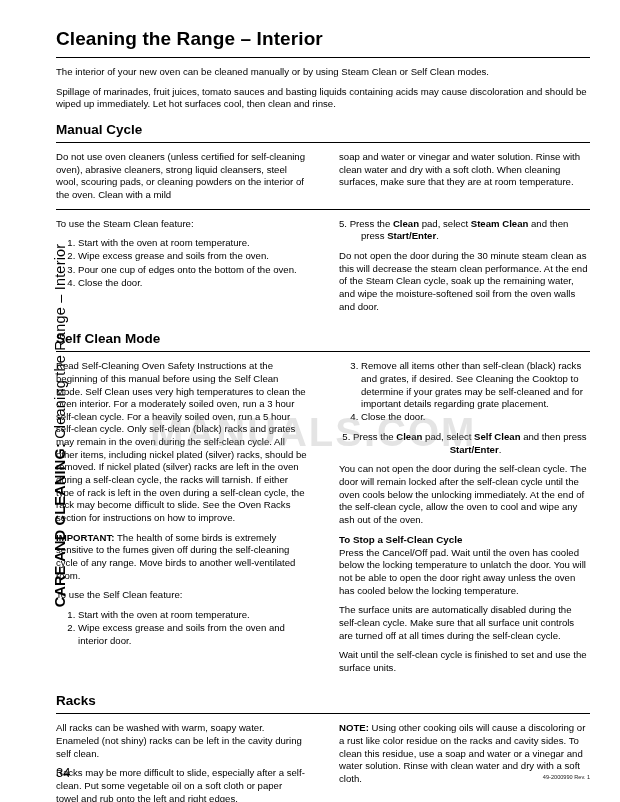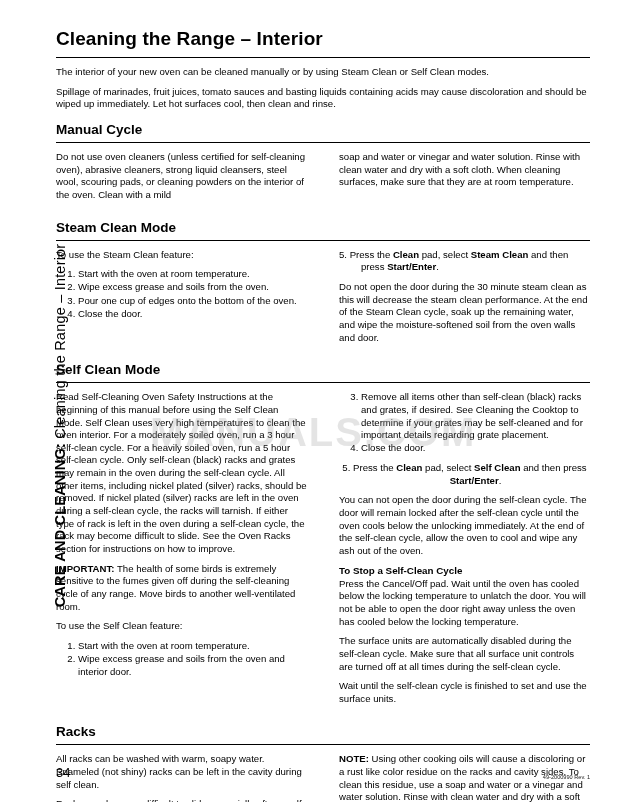--- a/index.html
+++ b/index.html
@@ -148,21 +148,20 @@
     <hr class="rule thin">
     <div class="two-col">
       <div class="col">
         <p>Do not use oven cleaners (unless certified for self-cleaning oven), abrasive cleaners, strong liquid cleansers, steel wool, scouring pads, or cleaning powders on the interior of the oven. Clean with a mild</p>
       </div>
       <div class="col">
         <p>soap and water or vinegar and water solution. Rinse with clean water and dry with a soft cloth. When cleaning surfaces, make sure that they are at room temperature.</p>
       </div>
     </div>
 
-    <h2 class="section">Steam Clean Mode</h2>
     <hr class="rule thin">
     <div class="two-col">
       <div class="col">
         <p>To use the Steam Clean feature:</p>
         <ol class="steps">
           <li>Start with the oven at room temperature.</li>
           <li>Wipe excess grease and soils from the oven.</li>
           <li>Pour one cup of edges onto the bottom of the oven.</li>
           <li>Close the door.</li>
         </ol>

